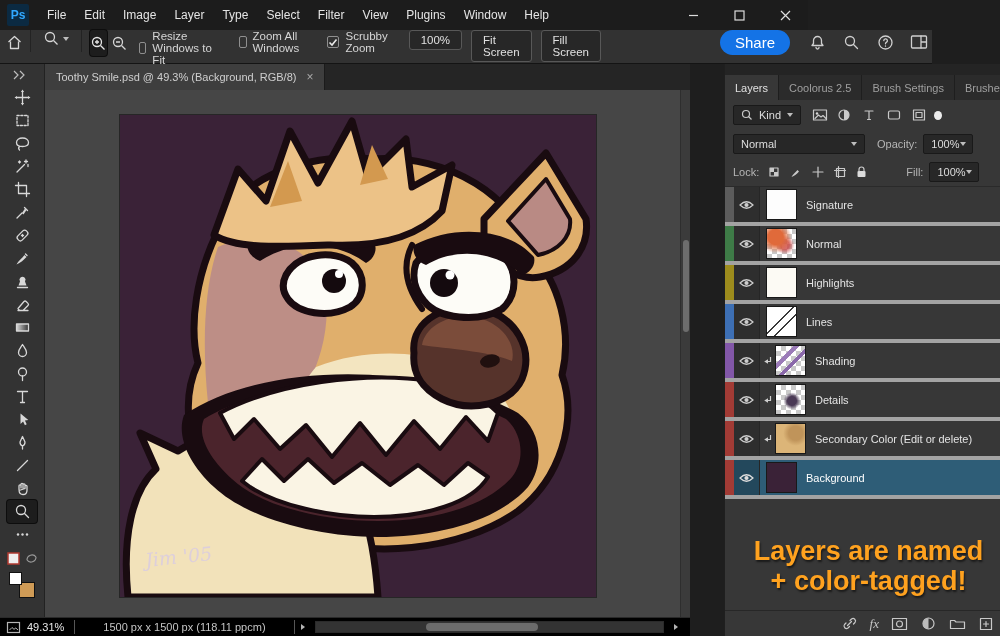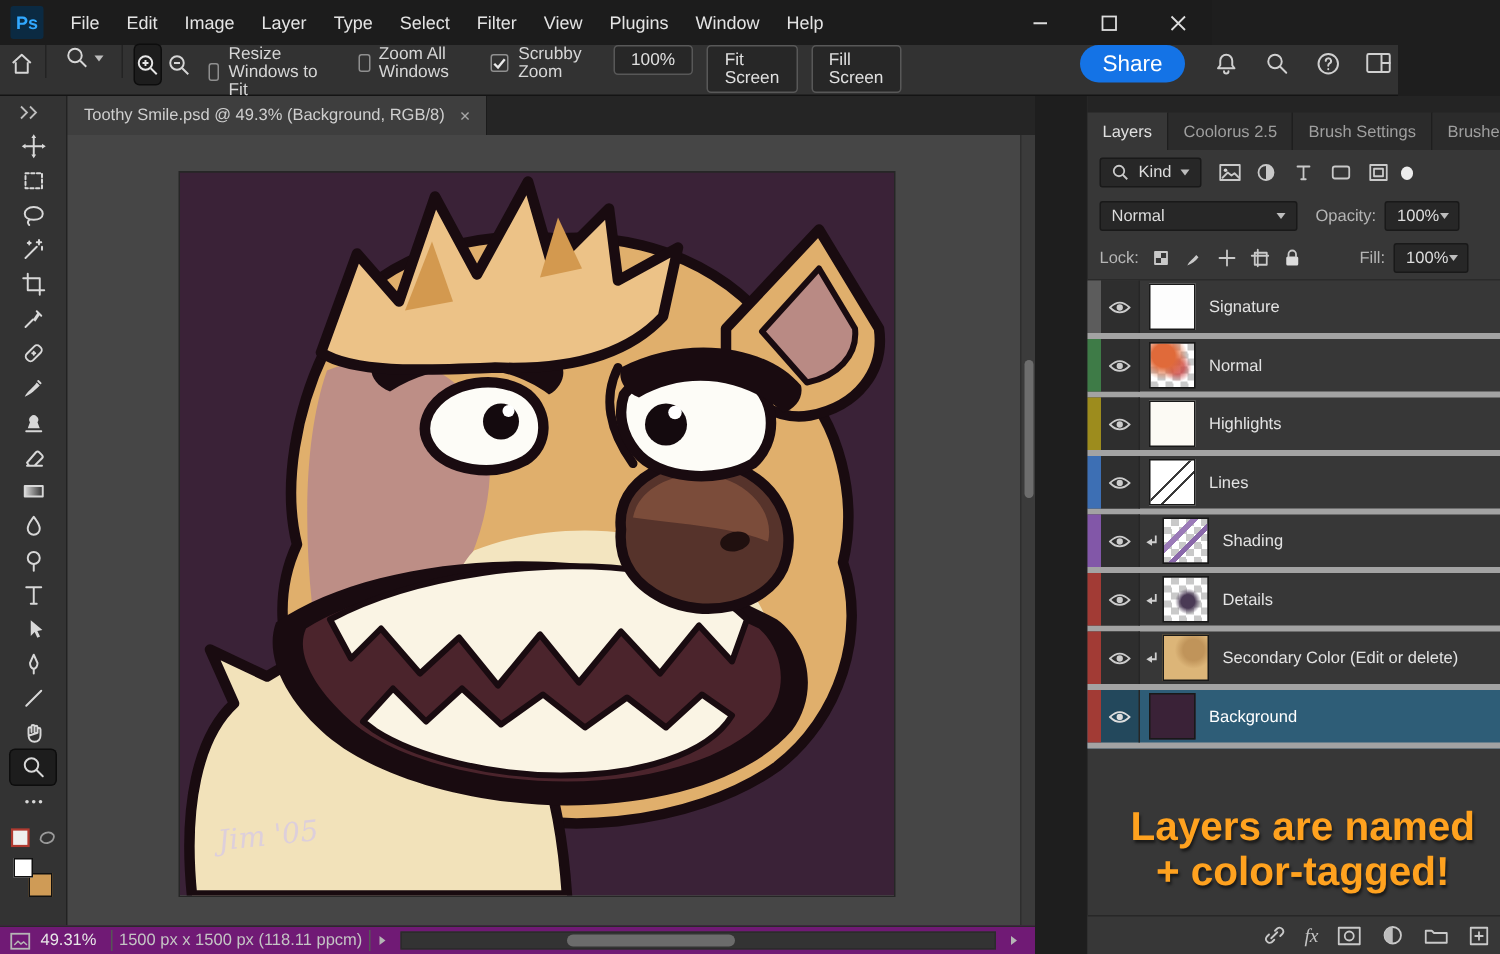--- a/index.html
+++ b/index.html
@@ -43,24 +43,24 @@
 .docbar{position:absolute;left:45px;top:64px;width:645px;height:26px;background:#252525;display:flex;align-items:stretch}
 .doctab{background:#3e3e3e;color:#cfcfcf;font-size:11px;display:flex;align-items:center;gap:10px;padding:0 11px;border-right:1px solid #1b1b1b}
 .doctab .close{color:#a8a8a8;font-size:12px}
 
 .canvasarea{position:absolute;left:45px;top:90px;width:645px;height:527px;background:#464646;overflow:hidden}
 .artboard{position:absolute;left:75px;top:25px;width:476px;height:482px;box-shadow:0 0 0 1px rgba(0,0,0,.45)}
 .artboard svg{width:100%;height:100%}
 .v-scroll{position:absolute;right:0;top:0;width:10px;height:100%;background:#3b3b3b;border-left:1px solid #2e2e2e}
 .v-thumb{position:absolute;left:2px;top:150px;width:6px;height:92px;background:#6d6d6d;border-radius:3px}
 
-.statusbar{position:absolute;left:0;top:617px;width:690px;height:19px;background:#701a75;border-top:1px solid #2a2a2a;
+.statusbar{position:absolute;left:0;top:617px;width:690px;height:19px;background:#000000;border-top:1px solid #2a2a2a;
 display:flex;align-items:center;color:#cfcfcf;font-size:11px;padding:0 6px}
 .status-zoom{margin:0 10px 0 6px;color:#e8e8e8}
-.status-doc{border-left:1px solid #565656;border-right:1px solid #565656;padding:1px 4px;color:#c4c4c4}
+.status-doc{border-left:1px solid #565656;border-right:1px solid #565656;padding:1px 28px;color:#c4c4c4}
 .chev{width:0;height:0;border-left:4px solid #b5b5b5;border-top:3.5px solid transparent;border-bottom:3.5px solid transparent;margin:0 6px}
 .htrack{flex:1;height:12px;margin:0 4px;background:#333;border:1px solid #2b2b2b;position:relative}
 .hthumb{position:absolute;left:110px;top:1px;width:112px;height:8px;background:#6b6b6b;border-radius:4px}
 
 .rightpanel{position:absolute;left:724px;top:64px;width:310px;height:572px;background:#373737;border-left:1px solid #1f1f1f}
 .paneltabs{height:36px;background:#242424;display:flex;align-items:flex-end}
 .ptab{height:25px;display:flex;align-items:center;padding:0 10px;font-size:11px;color:#9f9f9f;background:#2b2b2b;border-right:1px solid #1e1e1e}
 .ptab.active{background:#373737;color:#e0e0e0}
 .filterrow{display:flex;align-items:center;height:30px;padding:0 8px;gap:4px}
 .kindbox{display:flex;align-items:center;gap:6px;background:#272727;border:1px solid #191919;border-radius:2px;padding:3px 7px;color:#ddd;font-size:11px;margin-right:4px}

